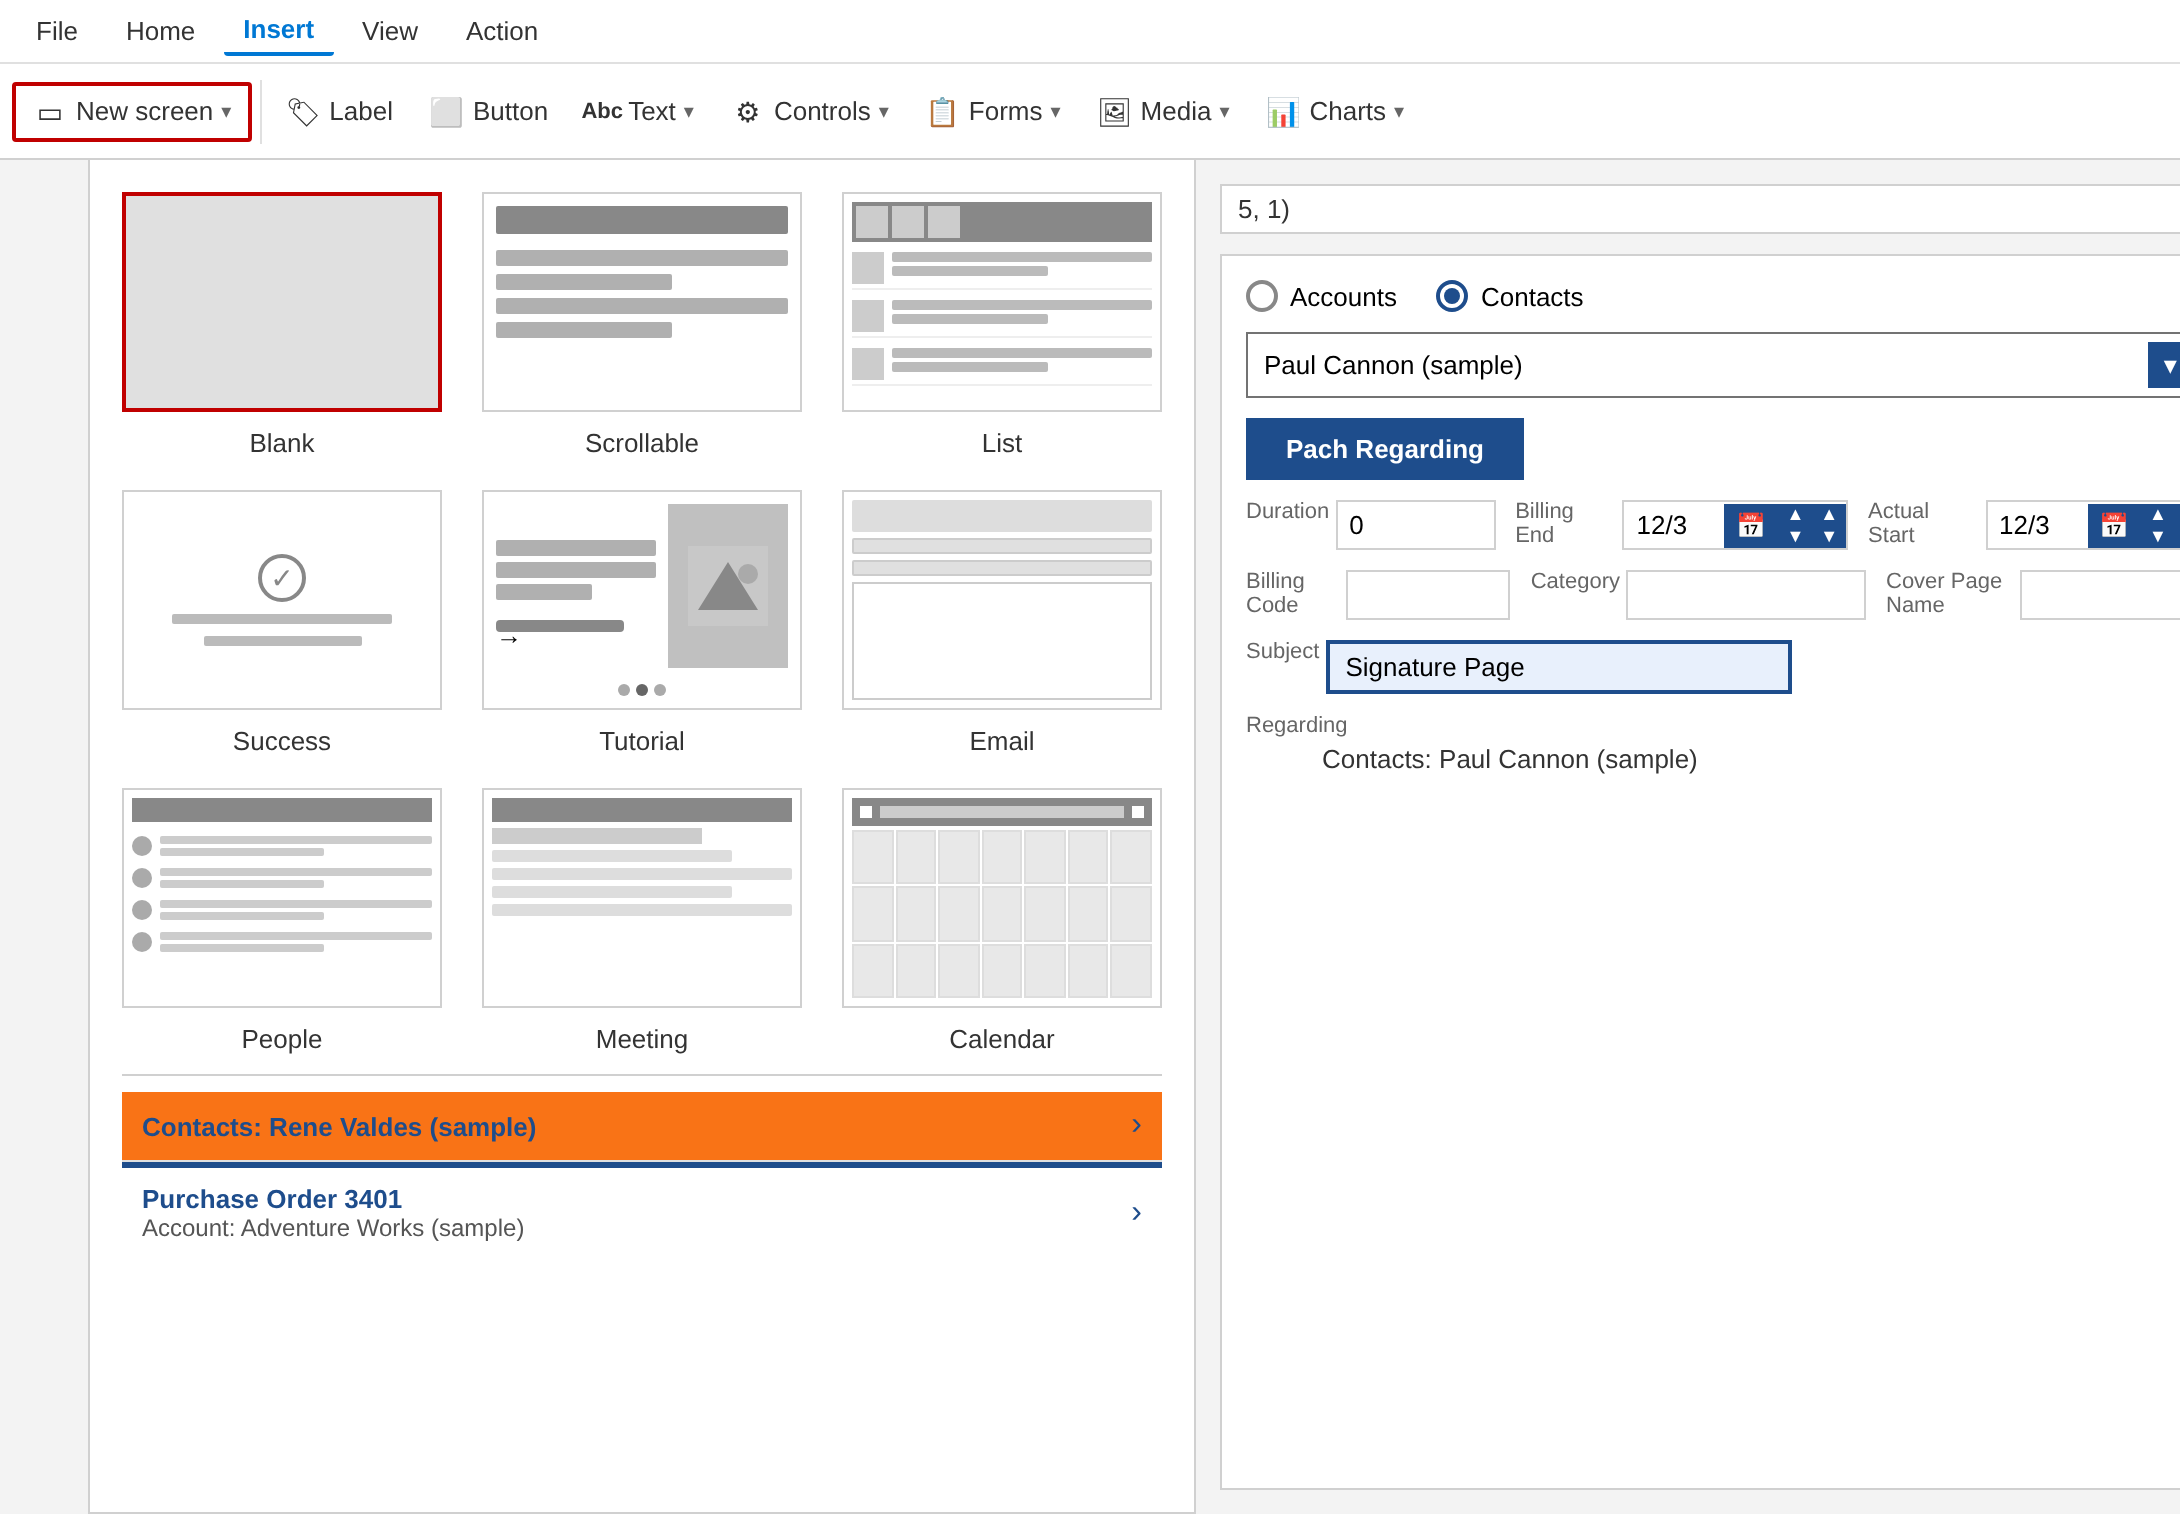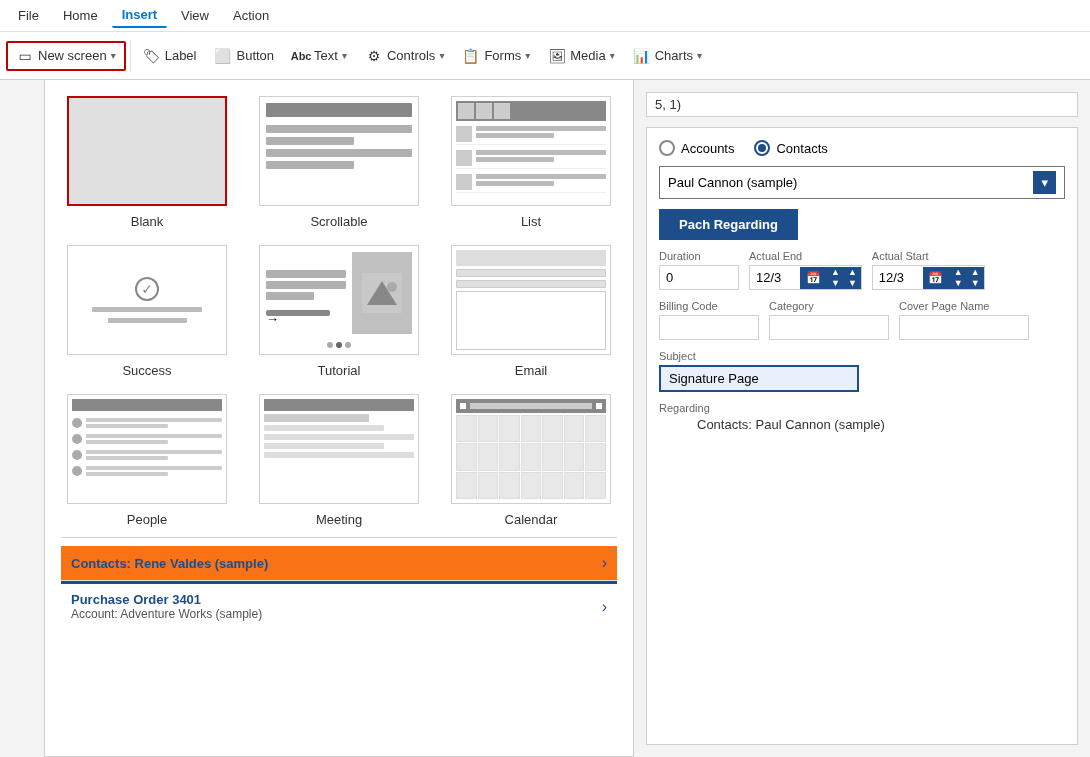--- a/index.html
+++ b/index.html
@@ -484,21 +484,20 @@
     }
 
     
     .form-row {
       display: flex;
       gap: 10px;
       align-items: flex-start;
     }
     .form-field {
       display: flex;
-      flex-direction: column;
       gap: 3px;
     }
     .form-field label {
       font-size: 11px;
       color: #666;
     }
     .form-input {
       border: 1px solid #d0d0d0;
       padding: 4px 6px;
       font-size: 13px;
@@ -540,21 +539,21 @@
       cursor: pointer;
       line-height: 1;
     }
 
     
     .subject-input {
       border: 2px solid #1e4d8c;
       padding: 4px 8px;
       font-size: 13px;
       background: #e8f0fc;
-      width: 200px;
+      width: 233px;
     }
 
     
     .regarding-section {
       display: flex;
       flex-direction: column;
       gap: 3px;
     }
     .regarding-label {
       font-size: 11px;
@@ -883,21 +882,21 @@
       </div>
 
       <button class="blue-btn">Pach Regarding</button>
 
       <div class="form-row">
         <div class="form-field">
           <label>Duration</label>
           <input class="form-input" style="width: 80px;" value="0">
         </div>
         <div class="form-field">
-          <label>Actual End</label>
+          <label>Billing End</label>
           <div class="date-field">
             <input value="12/3" style="">
             <span class="date-icon">📅</span>
             <div class="date-spinner">
               <button class="date-spinner-btn">▲</button>
               <button class="date-spinner-btn">▼</button>
             </div>
             <div class="date-spinner">
               <button class="date-spinner-btn">▲</button>
               <button class="date-spinner-btn">▼</button>

